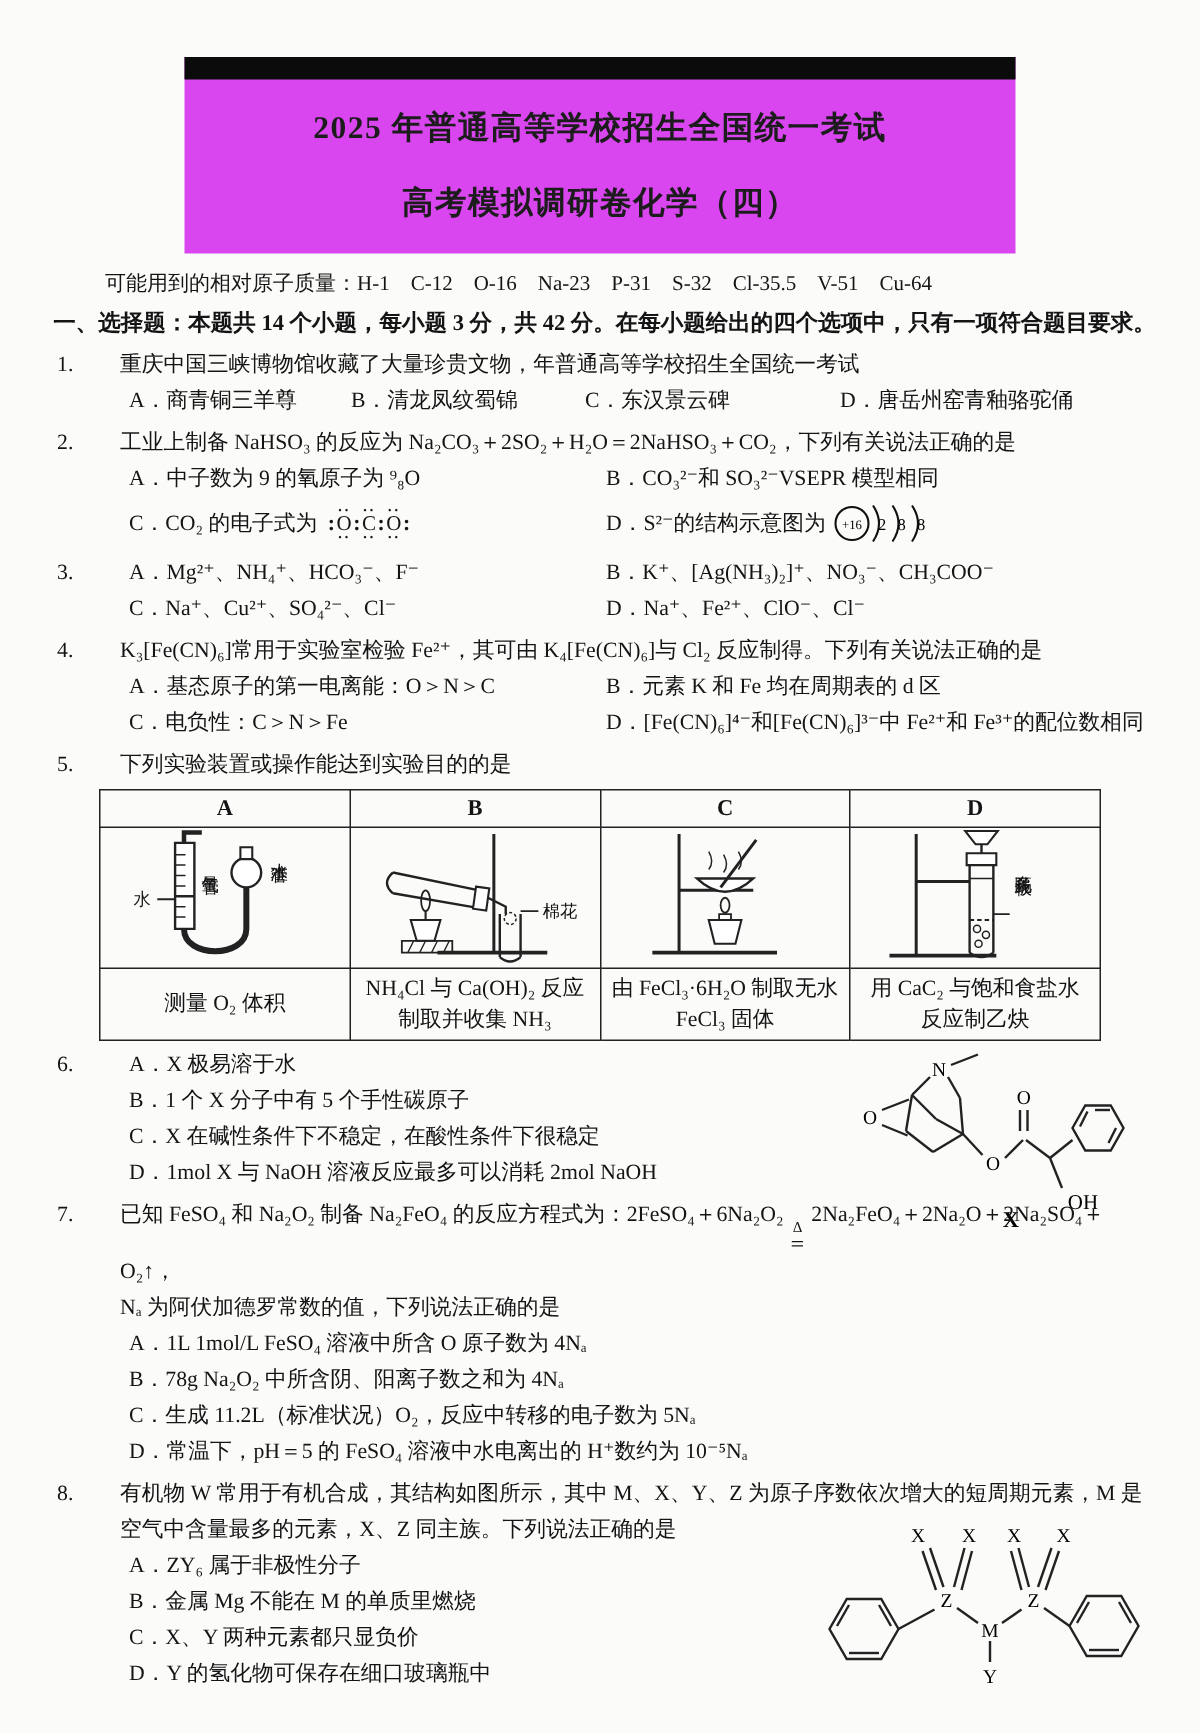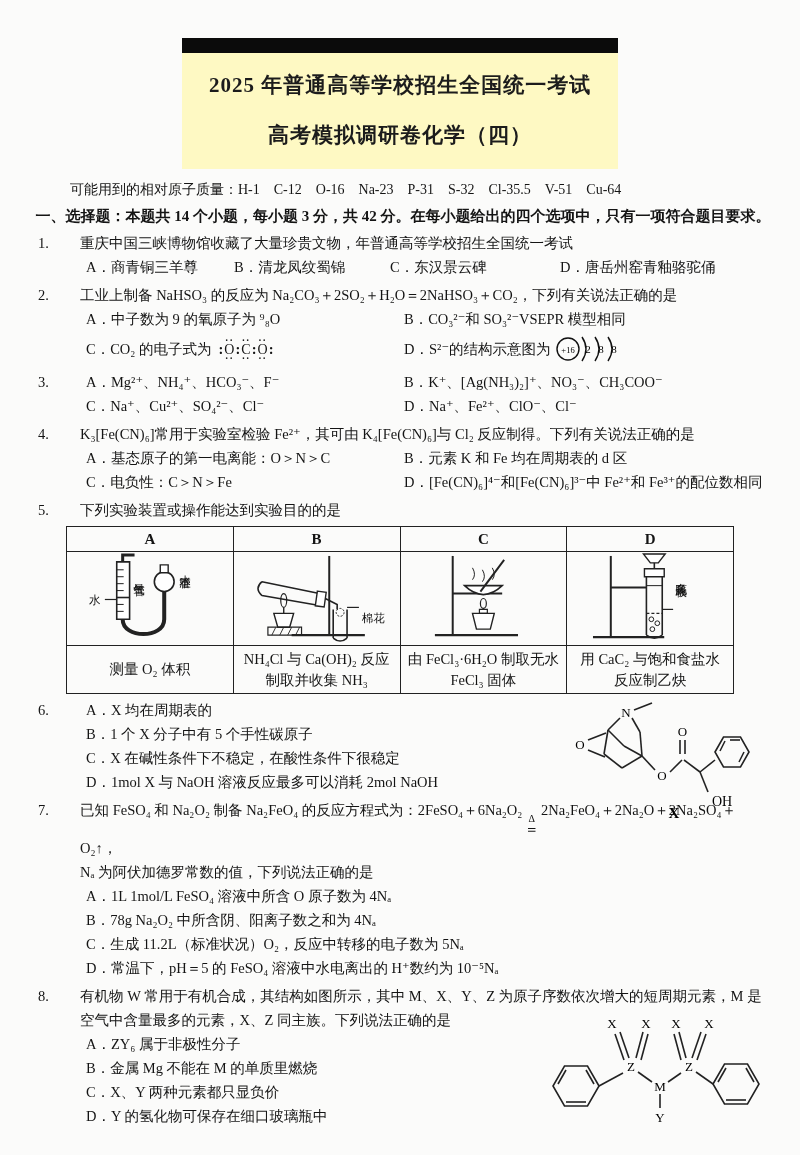--- a/index.html
+++ b/index.html
@@ -4,22 +4,22 @@
 <style>
   * { margin:0; padding:0; box-sizing:border-box; }
   html,body { width:800px; height:1155px; }
   body {
     background:#fbfbfa;
     font-family:"Liberation Serif","DejaVu Serif",serif;
     color:#141414;
     overflow:hidden;
   }
   .header-box{
-    width:436px; margin:38px auto 0 auto;
-    background:#fef9c3;
+    width:554px; margin:38px auto 0 auto;
+    background:#d946ef;
   }
   .header-bar{ height:15px; background:#0b0b0b; }
   .header-titles{ padding:18px 6px 20px 6px; text-align:center; }
   .title1{ font-size:21px; font-weight:bold; color:#1c1c1c; letter-spacing:1px; }
   .title2{ font-size:21px; font-weight:bold; color:#1c1c1c; letter-spacing:1px; margin-top:22px; }
 
   .content{ padding:0 28px 0 34px; }
   .masses{ margin-top:11px; font-size:14px; line-height:20px; padding-left:36px; }
   .section-rule{ margin-top:5px; font-size:15px; font-weight:bold; line-height:22px;text-align:center; }
 
@@ -199,21 +199,21 @@
           <path d="M92,47 L104,53 L104,58" fill="none" stroke="#222" stroke-width="1.6"></path>
           <path d="M100,58 L100,87 M114,58 L114,87 M100,87 Q107,93 114,87" fill="none" stroke="#222" stroke-width="1.6"></path>
           <circle cx="107" cy="61" r="4" fill="none" stroke="#222" stroke-width="1" stroke-dasharray="2,1.5"></circle>
           <line x1="114" y1="56" x2="126" y2="56" stroke="#222" stroke-width="1.2"></line>
           <ellipse cx="50" cy="49" rx="3" ry="7" fill="none" stroke="#222" stroke-width="1.2"></ellipse>
           <line x1="50" y1="56" x2="50" y2="62" stroke="#222" stroke-width="1.4"></line>
           <polygon points="40,62 60,62 56,76 44,76" fill="#fff" stroke="#222" stroke-width="1.4"></polygon>
           <rect x="34" y="76" width="34" height="8" fill="none" stroke="#222" stroke-width="1.2"></rect>
           <path d="M38,84 L42,76 M46,84 L50,76 M54,84 L58,76 M62,84 L66,76" stroke="#222" stroke-width="0.9"></path>
         </svg>
-        <span class="alabel" style="left:128px; top:60px;">棉花</span>
+        <span class="alabel" style="left:128px; top:50px;">棉花</span>
       </td>
       <td class="diag">
         <svg class="appa" viewBox="0 0 167 94" width="100%" height="100%">
           <line x1="52" y1="4" x2="52" y2="84" stroke="#222" stroke-width="2"></line>
           <line x1="34" y1="84" x2="118" y2="84" stroke="#222" stroke-width="2.4"></line>
           <line x1="52" y1="42" x2="102" y2="42" stroke="#222" stroke-width="2"></line>
           <path d="M64,34 L102,34 Q83,52 64,34 Z" fill="#fff" stroke="#222" stroke-width="1.6"></path>
           <line x1="80" y1="40" x2="104" y2="8" stroke="#222" stroke-width="2"></line>
           <path d="M72,28 q4,-5 0,-12 M82,30 q4,-5 0,-12 M92,28 q4,-5 0,-12" fill="none" stroke="#222" stroke-width="1"></path>
           <ellipse cx="83" cy="52" rx="3" ry="5" fill="none" stroke="#222" stroke-width="1.2"></ellipse>
@@ -246,21 +246,21 @@
       <td class="cap">NH₄Cl 与 Ca(OH)₂ 反应制取并收集 NH₃</td>
       <td class="cap">由 FeCl₃·6H₂O 制取无水 FeCl₃ 固体</td>
       <td class="cap">用 CaC₂ 与饱和食盐水反应制乙炔</td>
     </tr>
   </tbody>
     </table>
 
   <div class="q q6wrap">
     <span class="qnum">6.</span>
     <div class="opts1 q6opts">
-      <div>A．X 均在周期表的</div>
+      <div>A．X 极易溶于水</div>
       <div>B．1 个 X 分子中有 5 个手性碳原子</div>
       <div>C．X 在碱性条件下不稳定，在酸性条件下很稳定</div>
       <div>D．1mol X 与 NaOH 溶液反应最多可以消耗 2mol NaOH</div>
     </div>
     <div class="structX">
       <svg class="svgtext" width="204" height="128" viewBox="0 0 204 128">
         <g stroke="#222" stroke-width="1.6" fill="none">
           <line x1="72" y1="14" x2="90" y2="7"></line>
           <line x1="58" y1="22" x2="46" y2="34"></line>
           <line x1="70" y1="22" x2="78" y2="36"></line>

